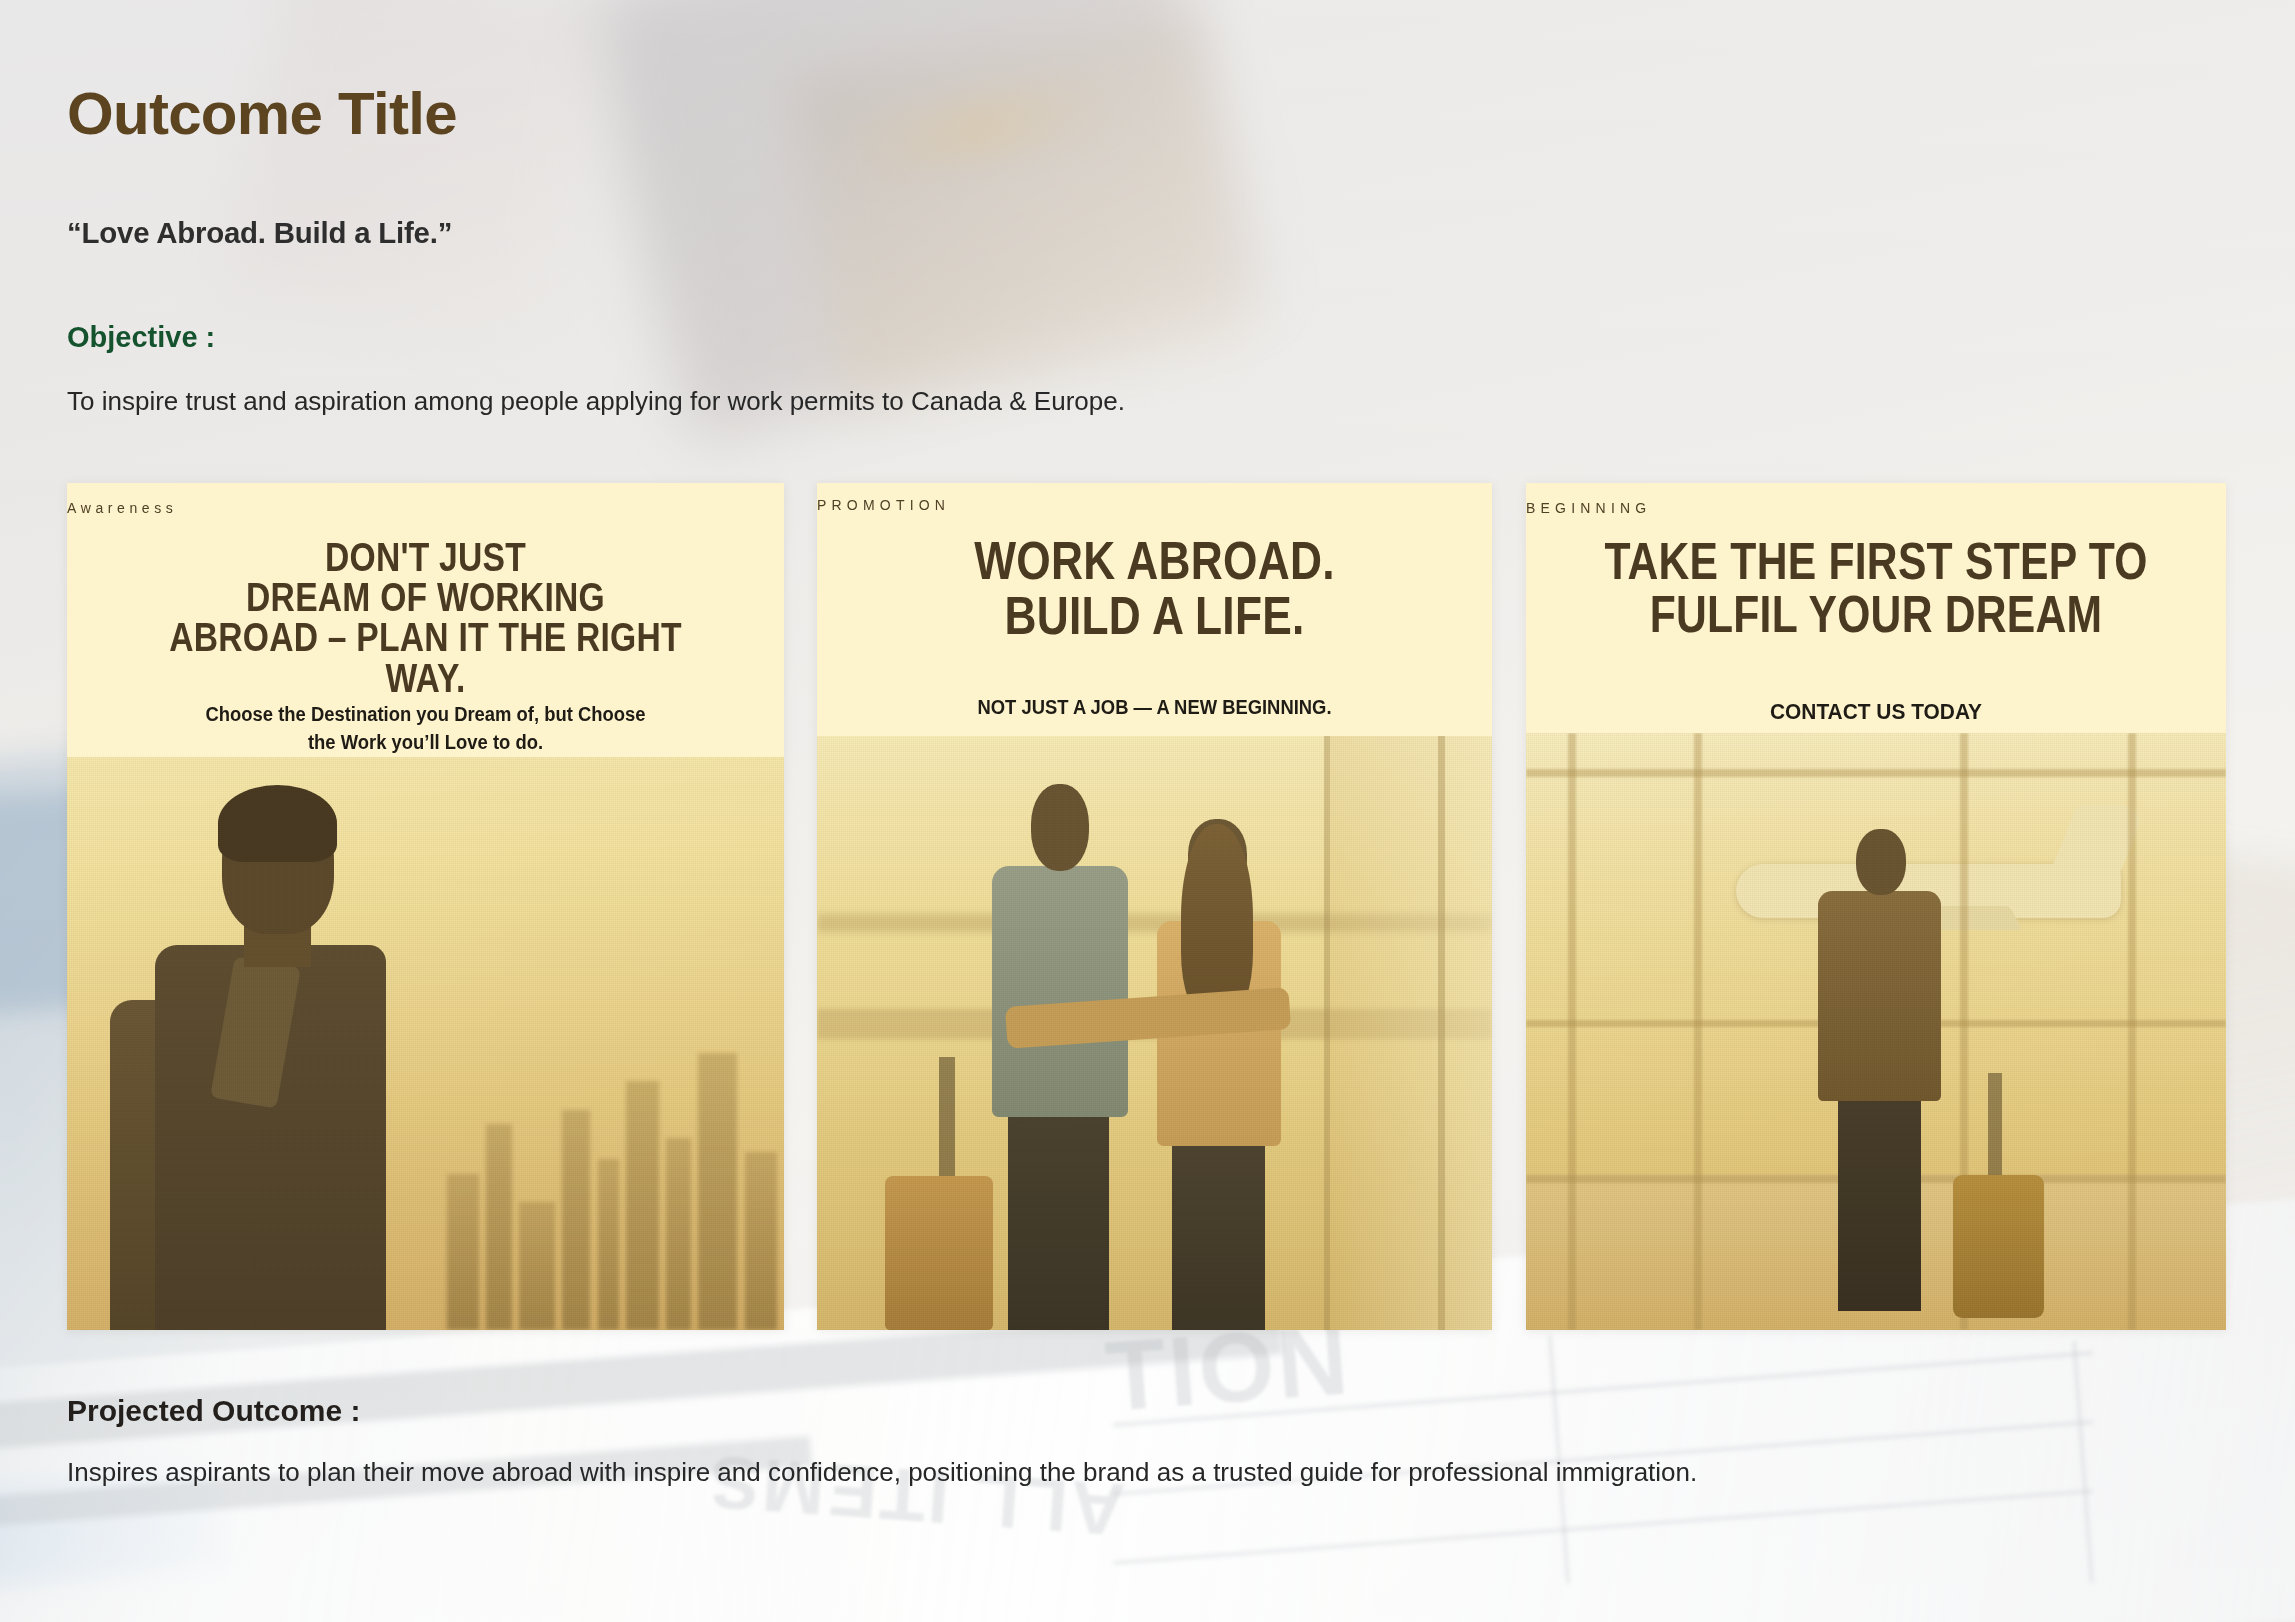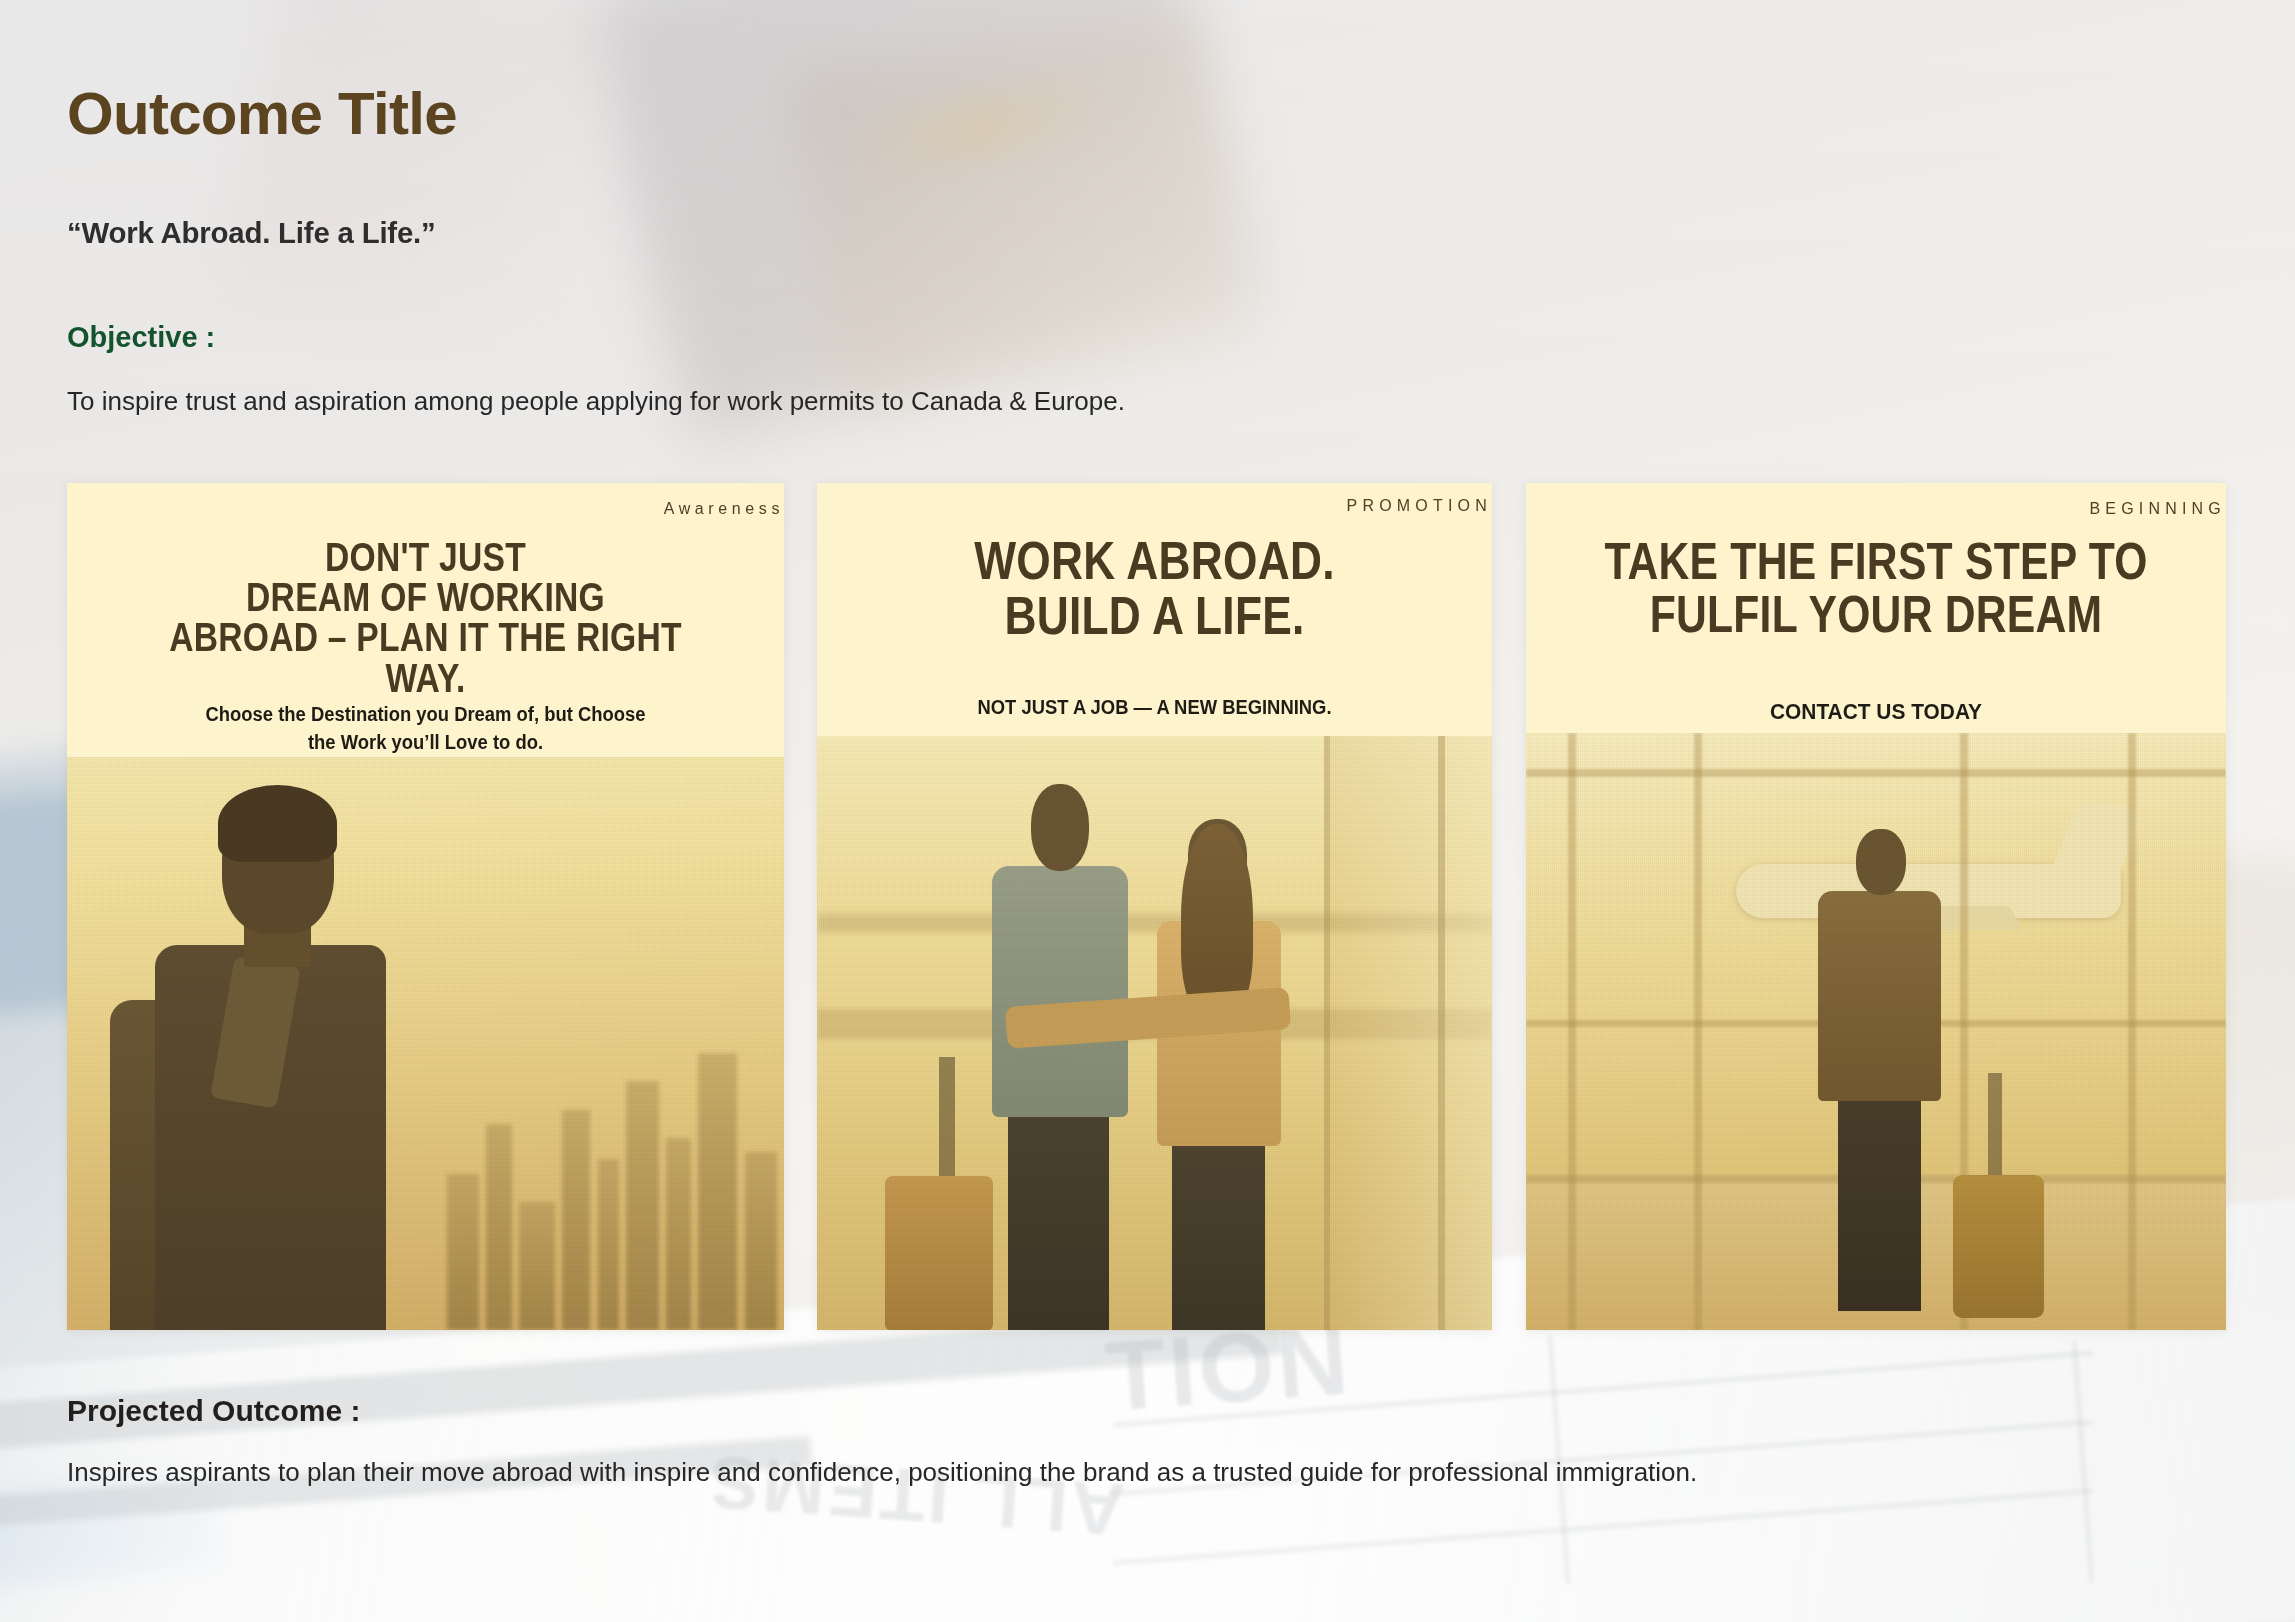--- a/index.html
+++ b/index.html
@@ -155,22 +155,22 @@
     box-shadow: 0 1.3px 9.2px rgba(90,80,60,.10);
   }
   .card-1 { left: 67px; width: 717px; }
   .card-2 { left: 817px; width: 675px; }
   .card-3 { left: 1526px; width: 700px; }
 
   .card-inner { position: relative; width: 100%; height: 100%; }
 
   .card-kicker {
     position: absolute; left: 0; right: 0;
-    text-align: right;
-    font-size: 16px; font-weight: 400;
+    text-align: left;
+    font-size: 14px; font-weight: 400;
     color: #4f4125;
     letter-spacing: 4.6px;
   }
   .card-1 .card-kicker { top: 17px; }
   .card-2 .card-kicker { top: 14.4px; letter-spacing: 5.2px; }
   .card-3 .card-kicker { top: 17px; letter-spacing: 5.2px; }
 
   .card-headline {
     position: absolute; left: 0; right: 0;
     text-align: center;
@@ -386,21 +386,21 @@
   <div class="bg-doc-line" style="left:2081px; top:1341px; width:3.9px; height:242px;"></div>
 
   <div class="bg-ghost-word" style="left:1106px; top:1312px; font-size:98px;">TION</div>
   <div class="bg-ghost-word flip" style="left:707px; top:1453px; font-size:75px;">ALL ITEMS</div>
 
   <div class="bg-wash"></div>
 
   <div class="content">
 
     <h1 class="campaign-title">Outcome Title</h1>
-    <div class="campaign-tagline">“Work Abroad. Life a Life.”</div>
+    <div class="campaign-tagline">“Love Abroad. Build a Life.”</div>
     <div class="objective-label">Objective :</div>
     <div class="objective-text">To inspire trust and aspiration among people applying for work permits to Canada &amp; Europe.</div>
 
     <div class="cards">
 
       <div class="card card-1">
         <div class="card-inner">
           <div class="photo">
             <div class="sky"></div>
             <div class="skyline">

